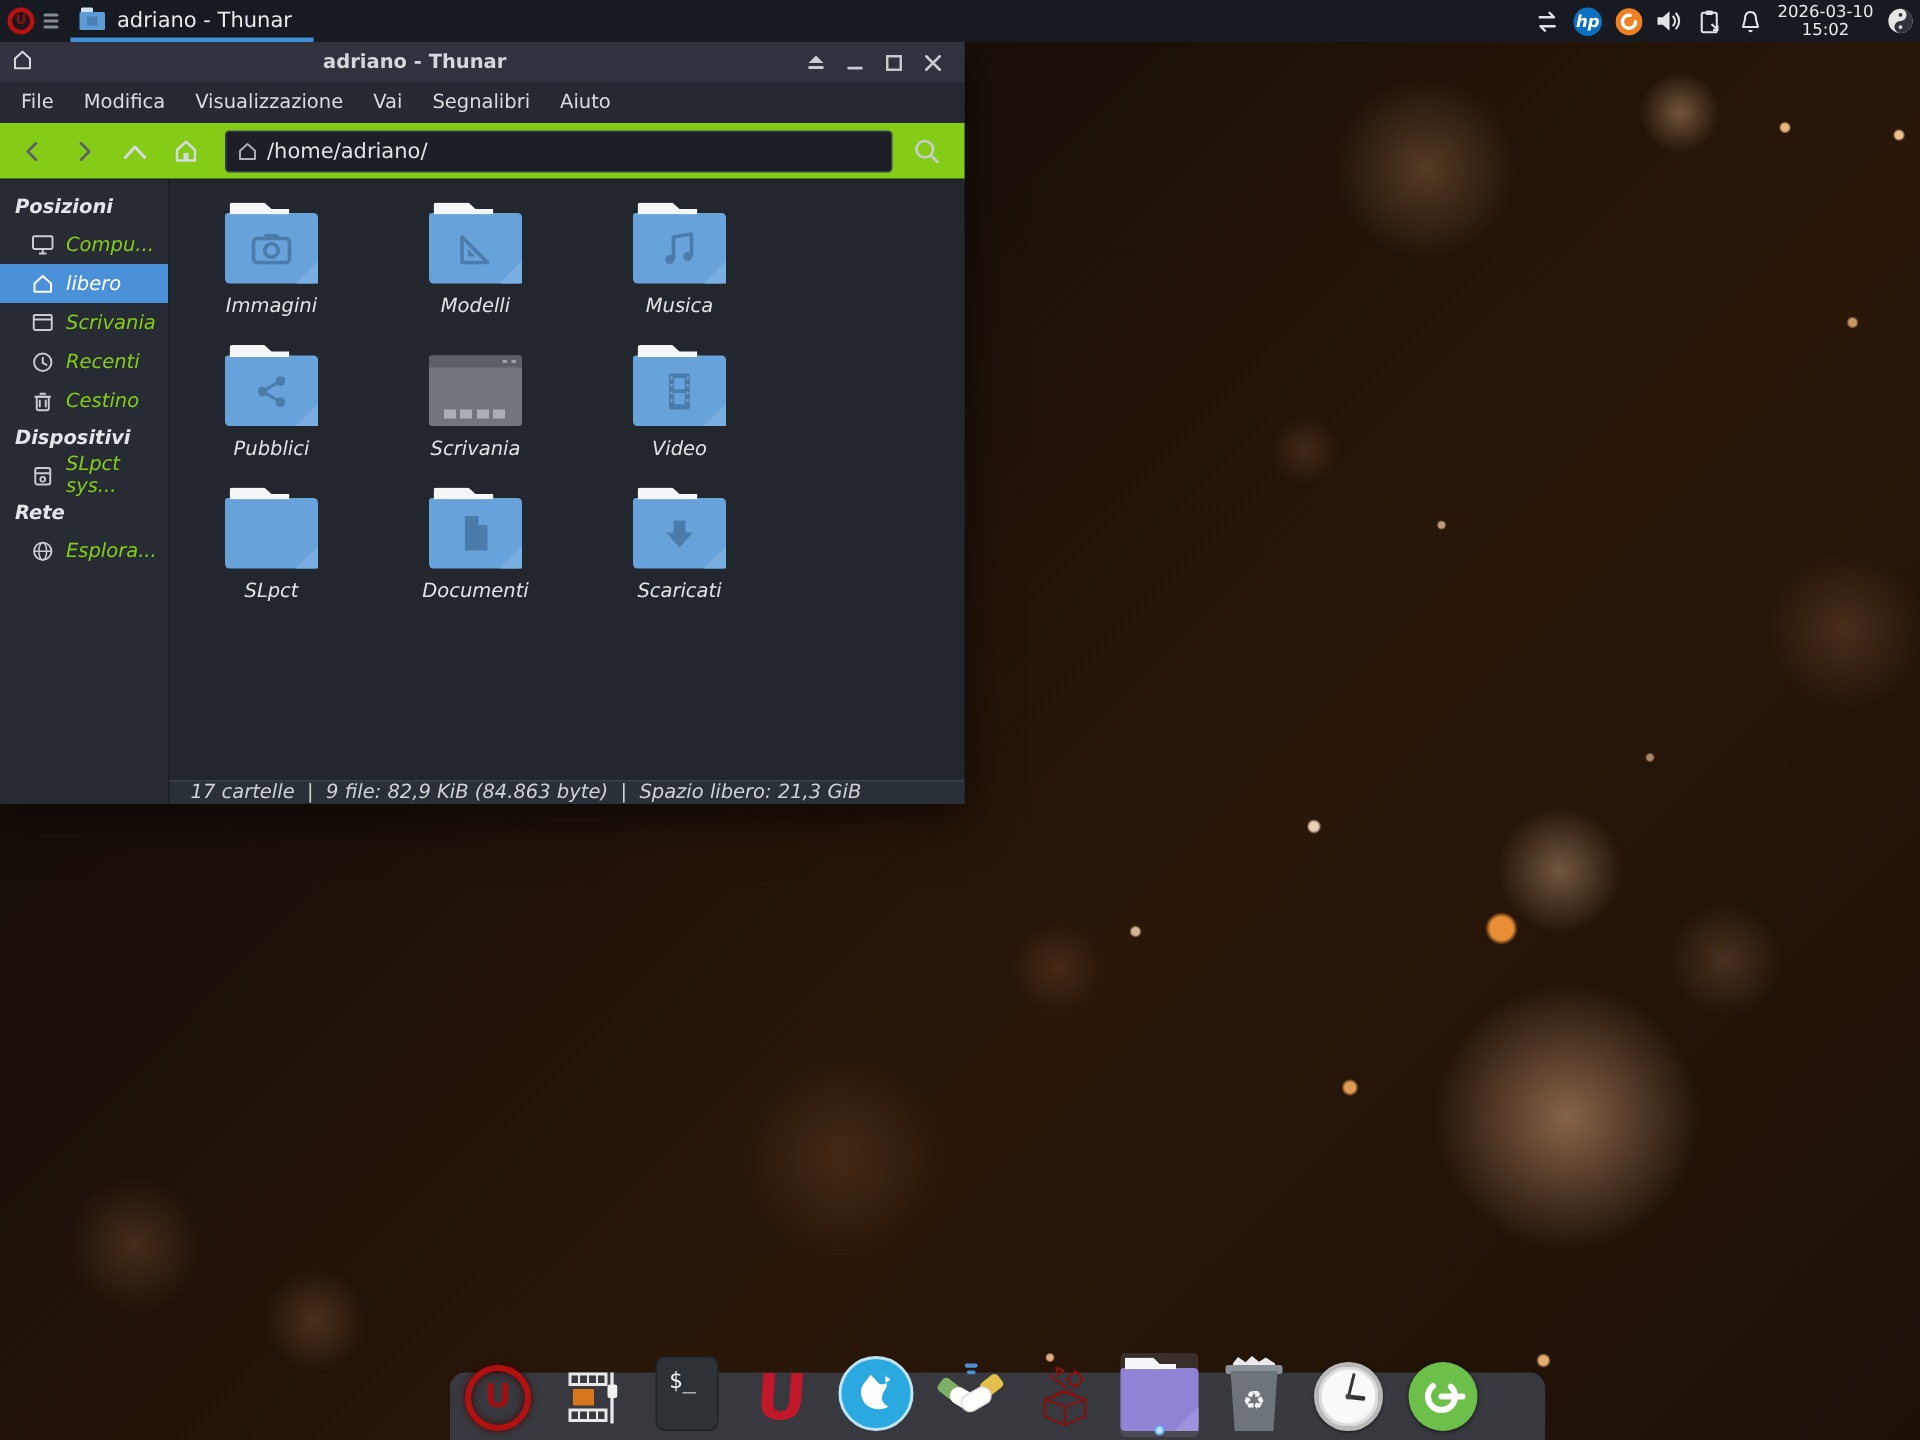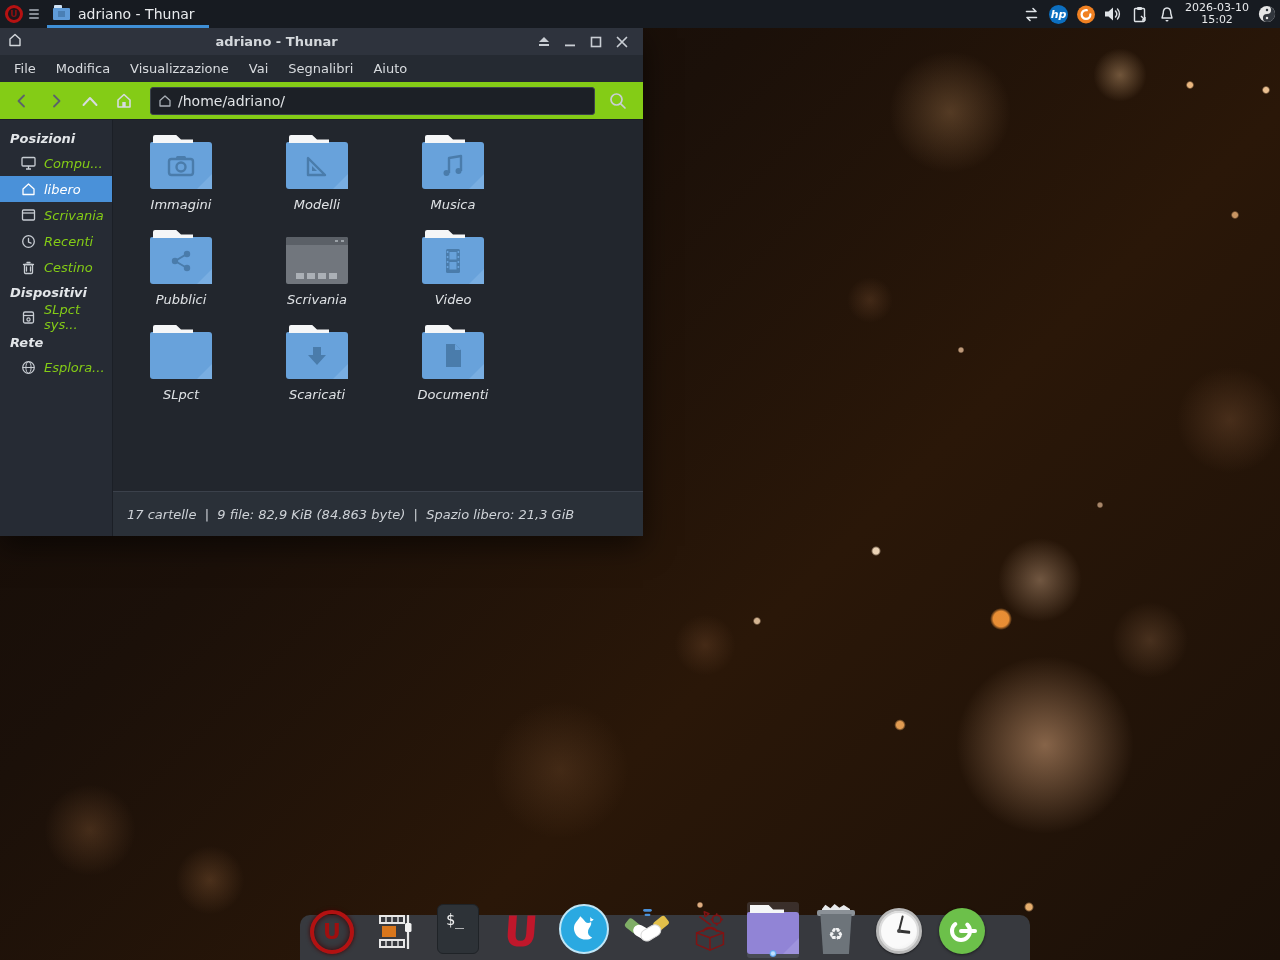--- a/index.html
+++ b/index.html
@@ -90,21 +90,21 @@
   .fold::after { content:""; position:absolute; right:0; bottom:0; width:0; height:0;
     border-left:15px solid transparent; border-bottom:15px solid #79aee2; }
   .emblem { position:absolute; inset:0; display:flex; align-items:center; justify-content:center; z-index:2; }
   .desk-icon { position:relative; width:62px; height:47px; background:#71767d; border-radius:2px; margin-top:8px; }
   .desk-icon::before { content:""; position:absolute; top:0; left:0; right:0; height:8px; background:#5b6067; border-radius:2px 2px 0 0; }
   .desk-icon::after { content:""; position:absolute; top:3px; right:4px; width:3px; height:2px; background:#9aa0a6; box-shadow:-6px 0 0 #9aa0a6; }
   .desk-dots { position:absolute; bottom:5px; left:50%; transform:translateX(-50%); width:42px; height:6px;
     background:repeating-linear-gradient(90deg,#abb0b6 0 8px,transparent 8px 11px); }
   .flabel { margin-top:8px; font-size:13px; color:#e0e3e6; }
 
-  .statusbar { height:45px; background:#2a3038; border-top:1px solid #3b414b; display:flex; align-items:center;
+  .statusbar { height:16px; background:#2a3038; border-top:1px solid #3b414b; display:flex; align-items:center;
     padding-left:14px; font-size:13px; color:#ced2d7; white-space:pre; }
 
   
   .dock { position:absolute; left:300px; bottom:0; width:730px; height:60px; z-index:20; }
   .dock-bar { position:absolute; left:0; bottom:0; width:730px; height:45px;
     background:rgba(56,59,65,.96); border-radius:10px 10px 0 0; }
   .dock-icons { position:absolute; left:6px; bottom:2px; display:flex; align-items:flex-end; gap:11px; }
   .dk { width:52px; height:56px; display:flex; align-items:flex-end; justify-content:center; padding-bottom:4px; position:relative; }
   .dk.active { background:rgba(135,140,162,.22); border-radius:3px; }
   .dk.active::after { content:""; position:absolute; left:50%; bottom:1px; transform:translateX(-50%);
@@ -428,38 +428,38 @@
           </div>
 
           <div class="fcell">
             <div class="fold"></div>
             <div class="flabel">SLpct</div>
           </div>
 
           <div class="fcell">
             <div class="fold">
               <span class="emblem">
-                  <svg width="26" height="26" viewBox="0 0 26 26">
-                    <path d="M9 4 H17 V12 H22 L13 22 L4 12 H9 Z" fill="#4a7cab"></path>
-                  </svg>
-                </span>
-            </div>
-            <div class="flabel">Scaricati</div>
-          </div>
-
-          <div class="fcell">
-            <div class="fold">
-              <span class="emblem">
                   <svg width="22" height="27" viewBox="0 0 22 27">
                     <path d="M4 2 H13 L19 8 V25 H4 Z" fill="#4a7cab"></path>
                     <path d="M13 2 L13 8 H19 Z" fill="#68a2db"></path>
                   </svg>
                 </span>
             </div>
             <div class="flabel">Documenti</div>
+          </div>
+
+          <div class="fcell">
+            <div class="fold">
+              <span class="emblem">
+                  <svg width="26" height="26" viewBox="0 0 26 26">
+                    <path d="M9 4 H17 V12 H22 L13 22 L4 12 H9 Z" fill="#4a7cab"></path>
+                  </svg>
+                </span>
+            </div>
+            <div class="flabel">Scaricati</div>
           </div>
 
         </div>
         <div class="statusbar">17 cartelle  |  9 file: 82,9 KiB (84.863 byte)  |  Spazio libero: 21,3 GiB</div>
       </div>
     </div>
   </div>
 
   <div class="dock">
     <div class="dock-bar"></div>

